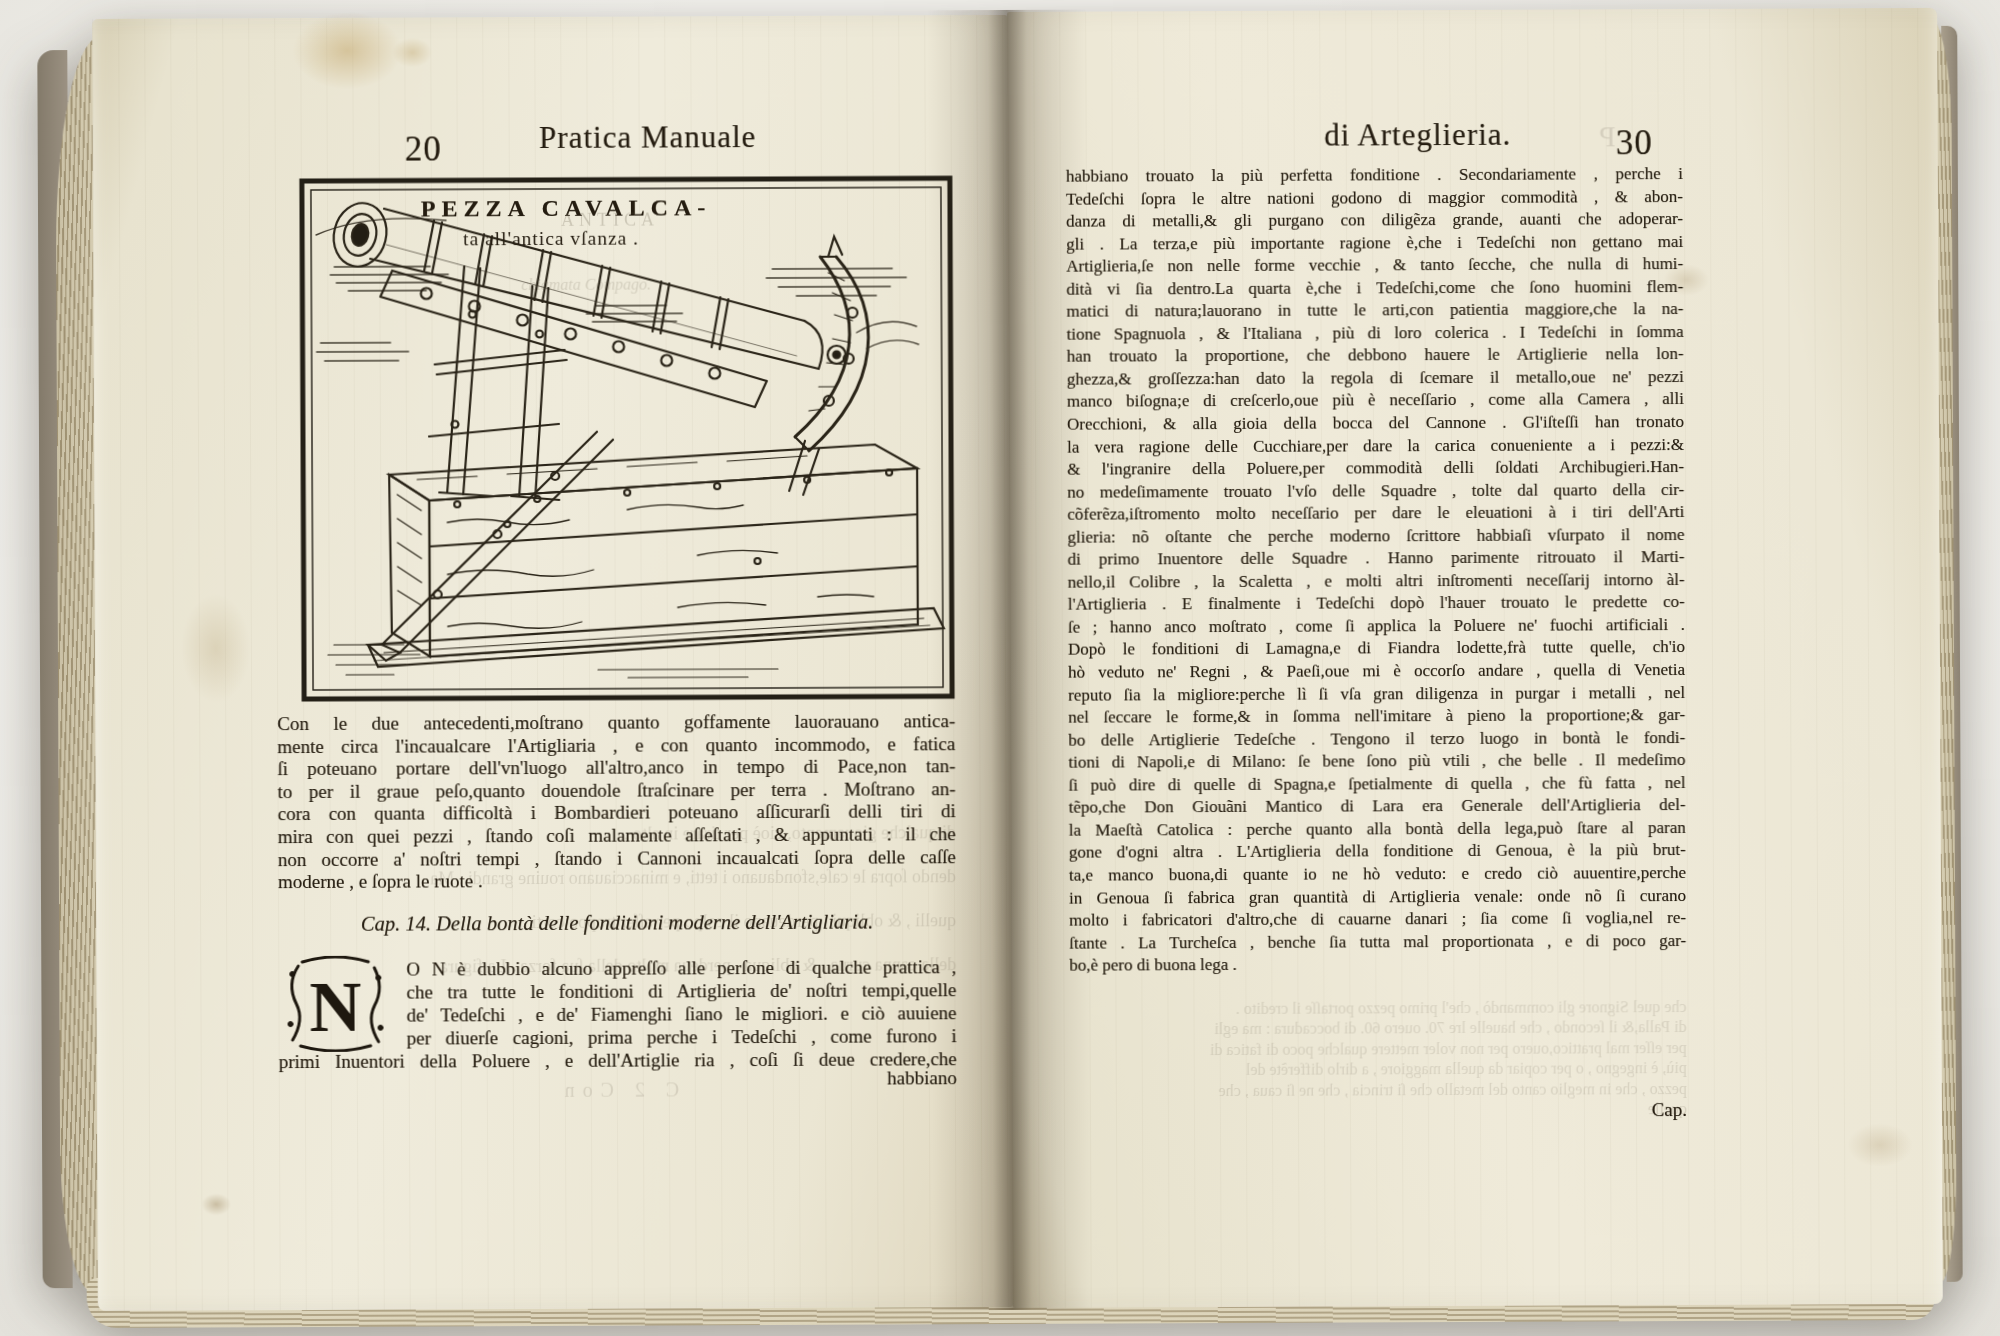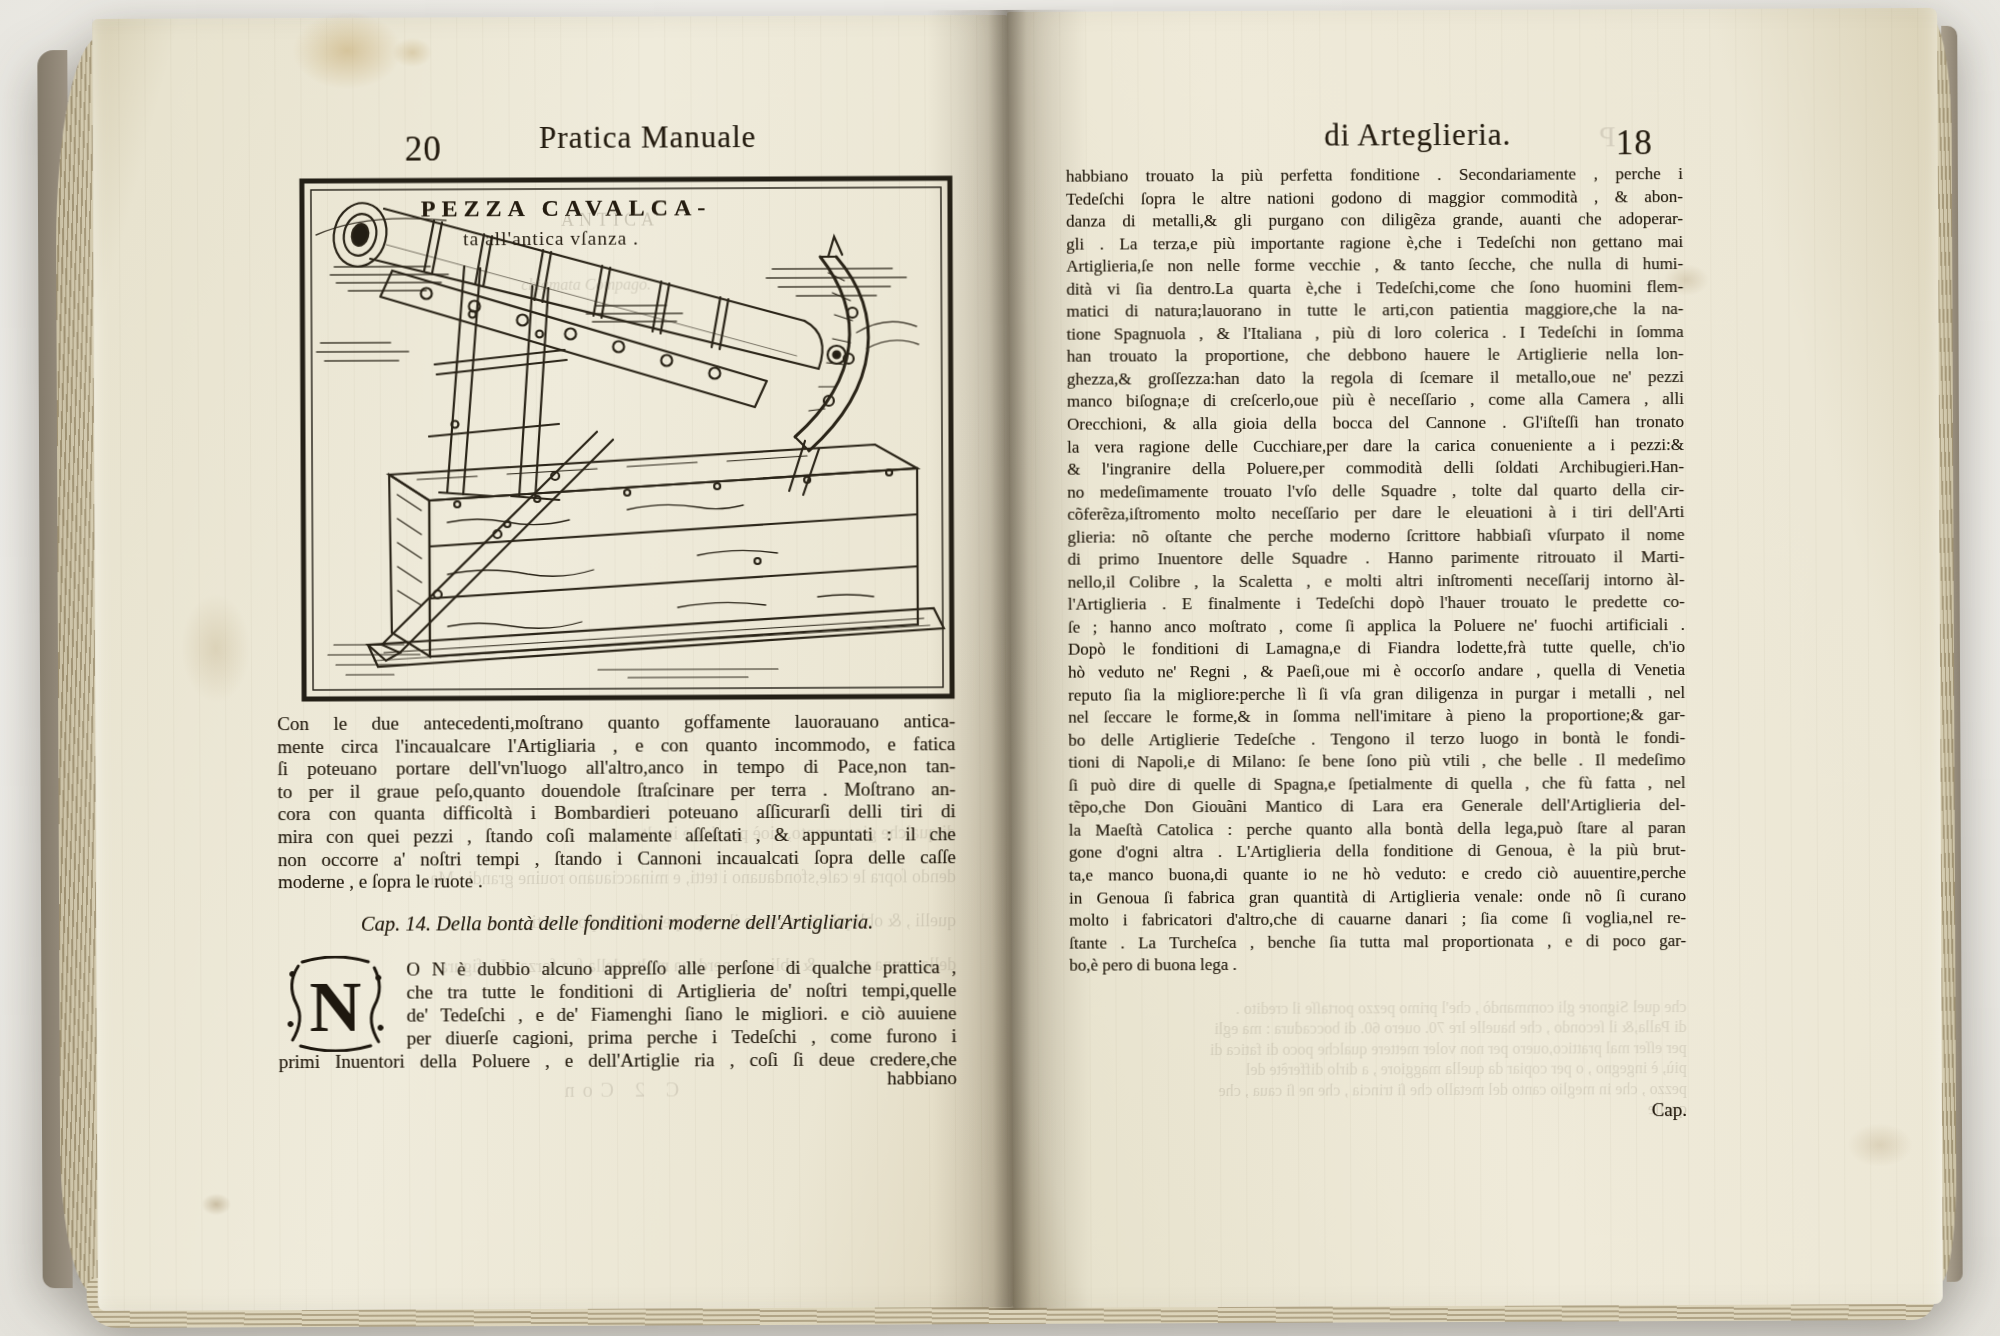--- a/index.html
+++ b/index.html
@@ -285,21 +285,21 @@
 
     <div class="ghost gsig">C 2      Con</div>
   </div>
 
   <div class="page page-right">
     <div class="stain s4"></div>
     <div class="stain s5"></div>
 
     <div class="txt rtitle rtitle-right">di Arteglieria.</div>
     <div class="ghost gP">P</div>
-    <div class="txt pnum pnum-right">18</div>
+    <div class="txt pnum pnum-right">30</div>
 
     <div class="txt body-right">
         <div class="line">habbiano trouato la più perfetta  fonditione .  Secondariamente , perche i</div>
         <div class="line">Tedeſchi ſopra le altre nationi  godono di maggior commodità , &amp; abon-</div>
         <div class="line">danza di metalli,&amp; gli purgano con diligẽza grande, auanti che adoperar-</div>
         <div class="line">gli .  La terza,e più importante ragione è,che i Tedeſchi non gettano mai</div>
         <div class="line">Artiglieria,ſe non nelle forme vecchie , &amp; tanto ſecche, che nulla di humi-</div>
         <div class="line">dità vi ſia dentro.La quarta è,che i Tedeſchi,come che ſono huomini flem-</div>
         <div class="line">matici di natura;lauorano in tutte le arti,con patientia maggiore,che la na-</div>
         <div class="line">tione Spagnuola , &amp; l'Italiana , più di loro colerica .  I Tedeſchi in ſomma</div>

